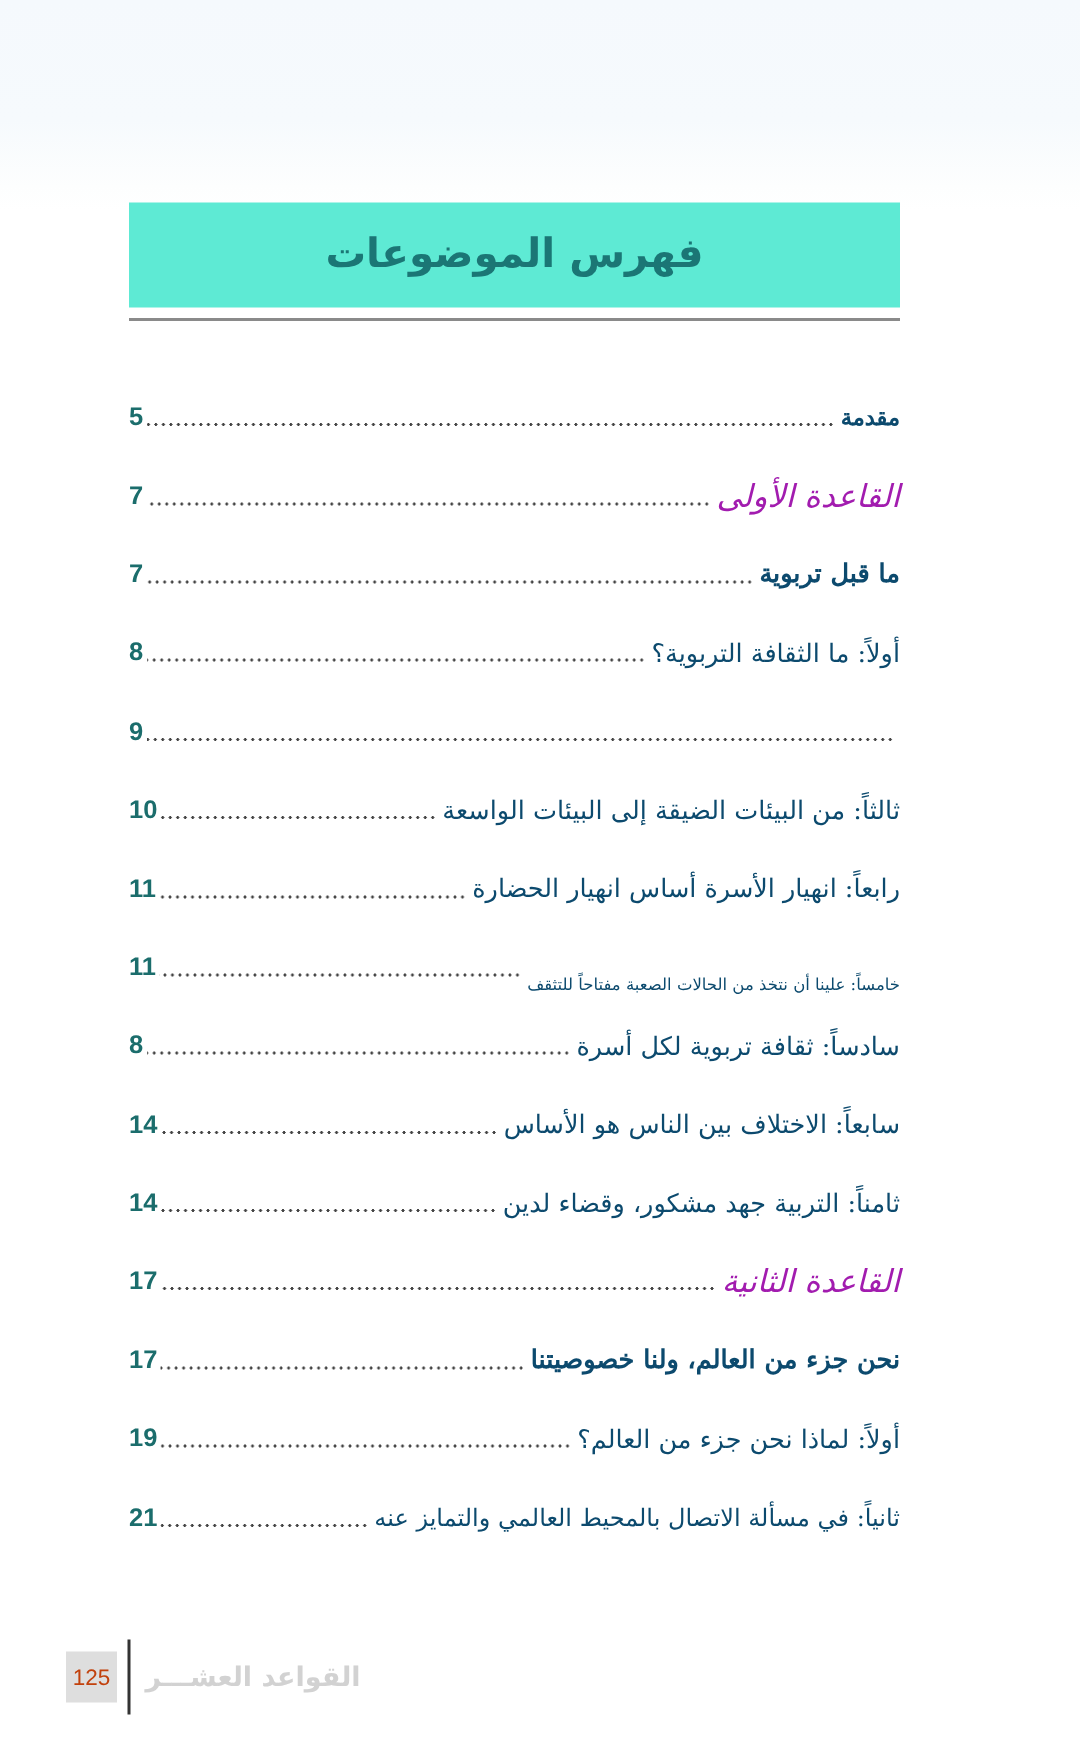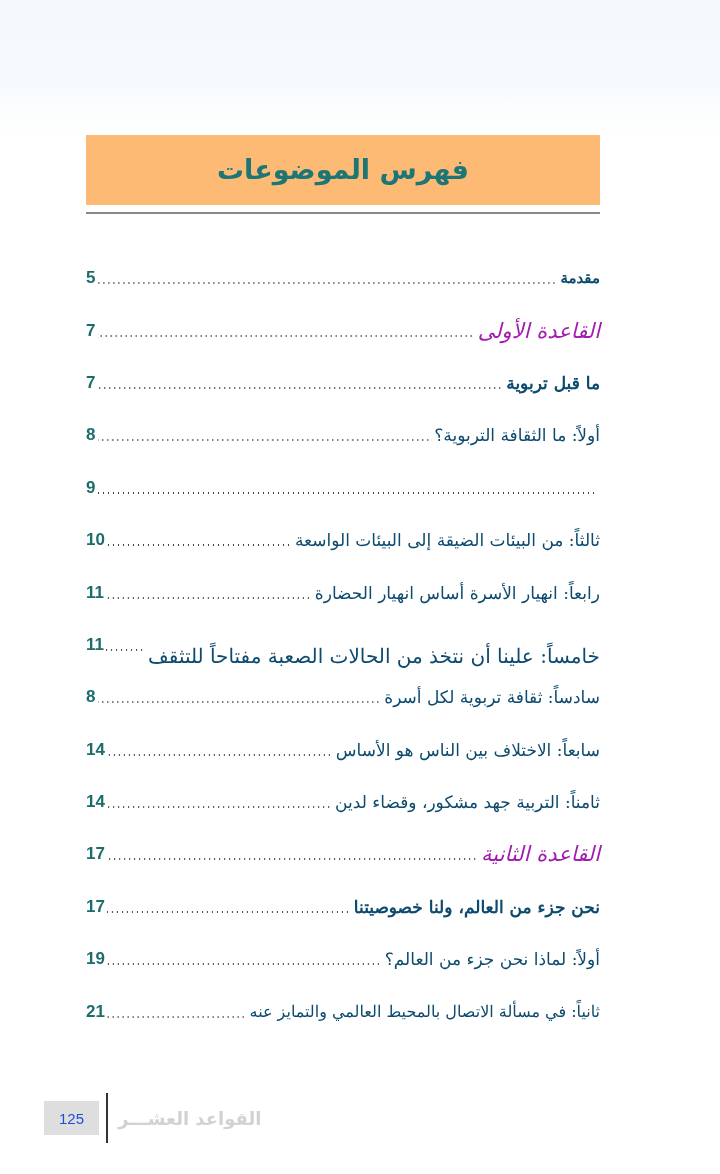--- a/index.html
+++ b/index.html
@@ -13,21 +13,21 @@
       overflow: hidden;
       background: linear-gradient(to bottom, #f5f9fd 0px, #f6fafd 80px, #fdfefe 125px, #ffffff 140px, #ffffff 100%);
       font-family: "DejaVu Serif", "Liberation Serif", serif;
     }
     .title-band {
       position: absolute;
       left: 86px;
       top: 135px;
       width: 514px;
       height: 70px;
-      background: #fdba74;
+      background: #5eead4;
       display: flex;
       align-items: center;
       justify-content: center;
     }
     .title-text {
       font-family: "DejaVu Sans", sans-serif;
       font-weight: bold;
       font-size: 27px;
       color: #1b7675;
       direction: rtl;
@@ -96,29 +96,29 @@
     }
     .footer {
       position: absolute;
       left: 44px;
       top: 1093px;
       height: 50px;
       display: flex;
       align-items: center;
     }
     .page-num-box {
-      width: 55px;
+      width: 34px;
       height: 34px;
       background: #dedede;
       display: flex;
       align-items: center;
       justify-content: center;
       font-family: "Liberation Sans", sans-serif;
       font-size: 15px;
-      color: #1d4ed8;
+      color: #c2410c;
     }
     .footer-divider {
       width: 2px;
       height: 50px;
       background: #333;
       margin-left: 7px;
       margin-right: 10px;
     }
     .book-title {
       font-family: "DejaVu Sans", sans-serif;
@@ -166,21 +166,21 @@
     <span class="toc-label">ثالثاً: من البيئات الضيقة إلى البيئات الواسعة</span>
     <span class="toc-dots"></span>
     <span class="toc-page">10</span>
   </li>
   <li class="toc-row">
     <span class="toc-label">رابعاً: انهيار الأسرة أساس انهيار الحضارة</span>
     <span class="toc-dots"></span>
     <span class="toc-page">11</span>
   </li>
   <li class="toc-row">
-    <span class="toc-label" style="font-size:20px;margin-top:23px;">خامساً: علينا أن نتخذ من الحالات الصعبة مفتاحاً للتثقف</span>
+    <span class="toc-label" style="font-size:11px;margin-top:23px;">خامساً: علينا أن نتخذ من الحالات الصعبة مفتاحاً للتثقف</span>
     <span class="toc-dots"></span>
     <span class="toc-page">11</span>
   </li>
   <li class="toc-row">
     <span class="toc-label">سادساً: ثقافة تربوية لكل أسرة</span>
     <span class="toc-dots"></span>
     <span class="toc-page">8</span>
   </li>
   <li class="toc-row">
     <span class="toc-label">سابعاً: الاختلاف بين الناس هو الأساس</span>

